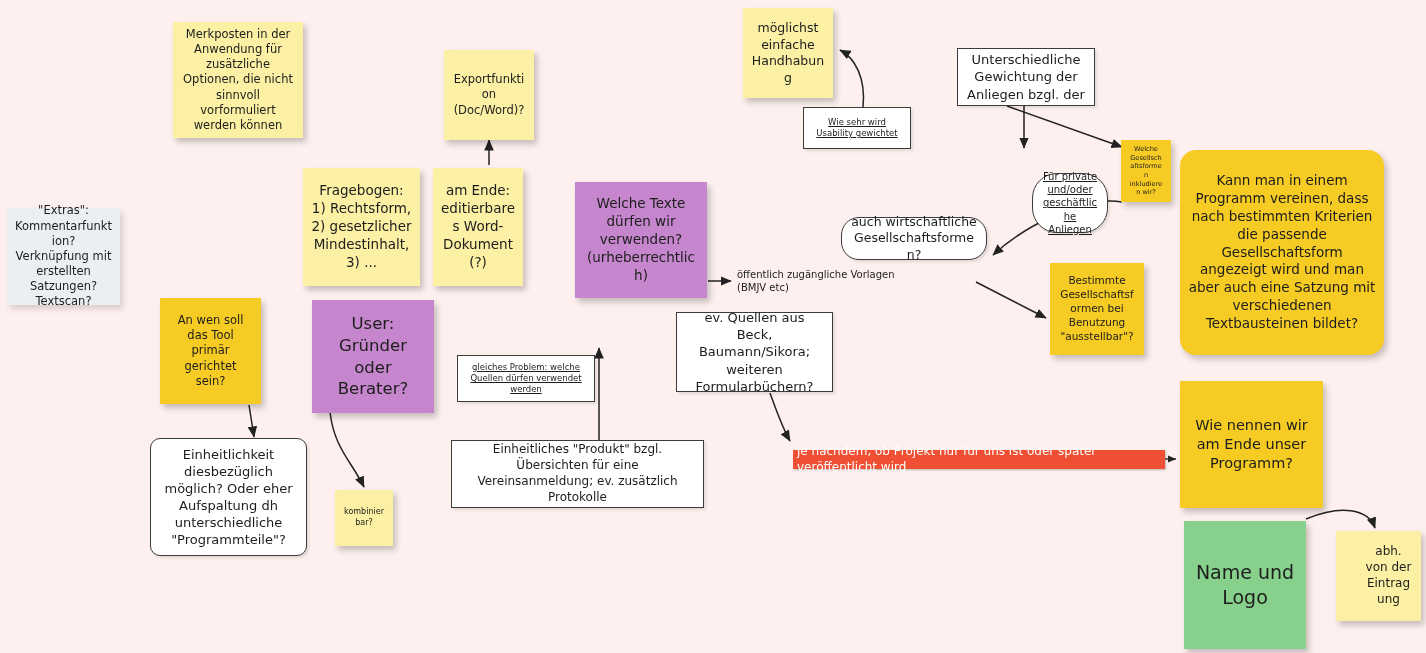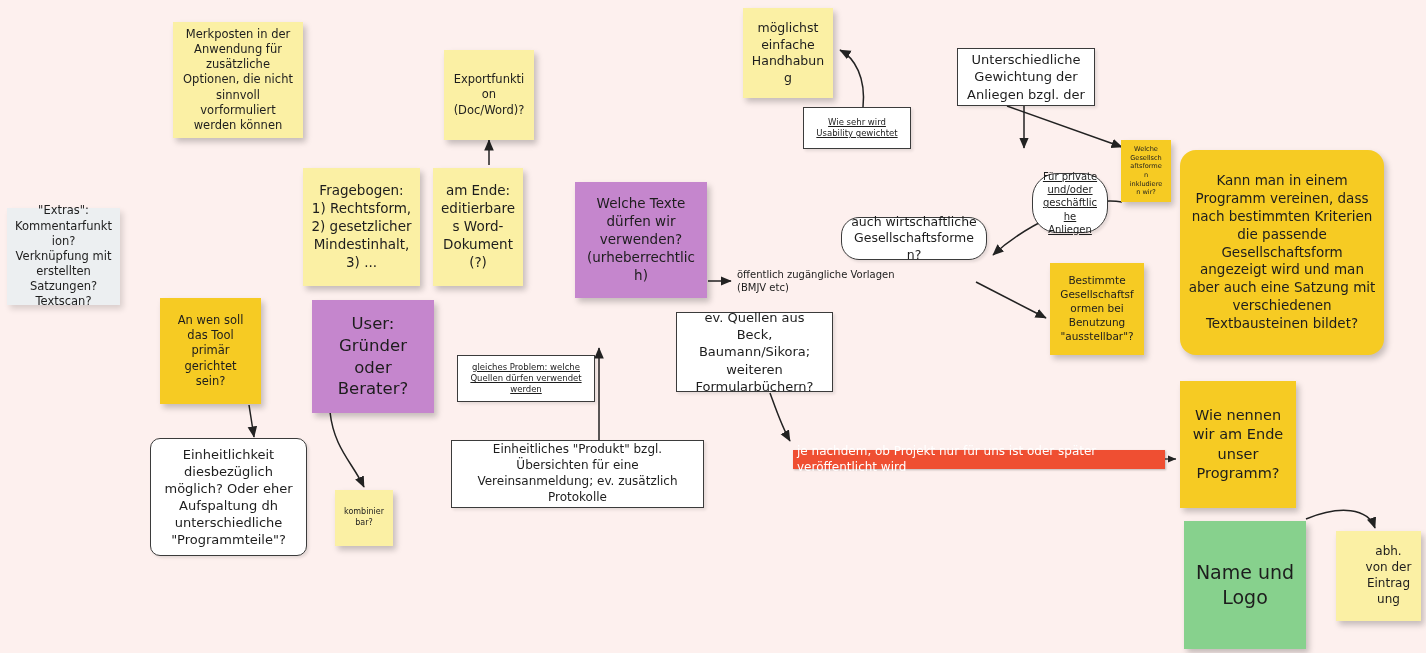--- a/index.html
+++ b/index.html
@@ -191,21 +191,21 @@
   </div>
 
   <div class="node boxed" style="left:451px; top:440px; width:253px; height:68px; font-size:12px;">
     <span>Einheitliches "Produkt" bzgl. Übersichten für eine Vereinsanmeldung; ev. zusätzlich Protokolle</span>
   </div>
 
   <div class="node hl-red" style="left:793px; top:450px; width:372px; height:19px; font-size:12px;">
     <span>je nachdem, ob Projekt nur für uns ist oder später veröffentlicht wird</span>
   </div>
 
-  <div class="node sticky sticky-yellow" style="left:1180px; top:381px; width:116px; height:127px; font-size:14.5px;">
+  <div class="node sticky sticky-yellow" style="left:1180px; top:381px; width:143px; height:127px; font-size:14.5px;">
     <span>Wie nennen wir am Ende unser Programm?</span>
   </div>
 
   <div class="node sticky sticky-green" style="left:1184px; top:521px; width:122px; height:128px; font-size:19px;">
     <span>Name und Logo</span>
   </div>
 
   <div class="node sticky sticky-pale" style="left:1336px; top:531px; width:85px; height:90px; font-size:12px;padding-left:28px;">
     <span>abh. von der Eintragung</span>
   </div>

